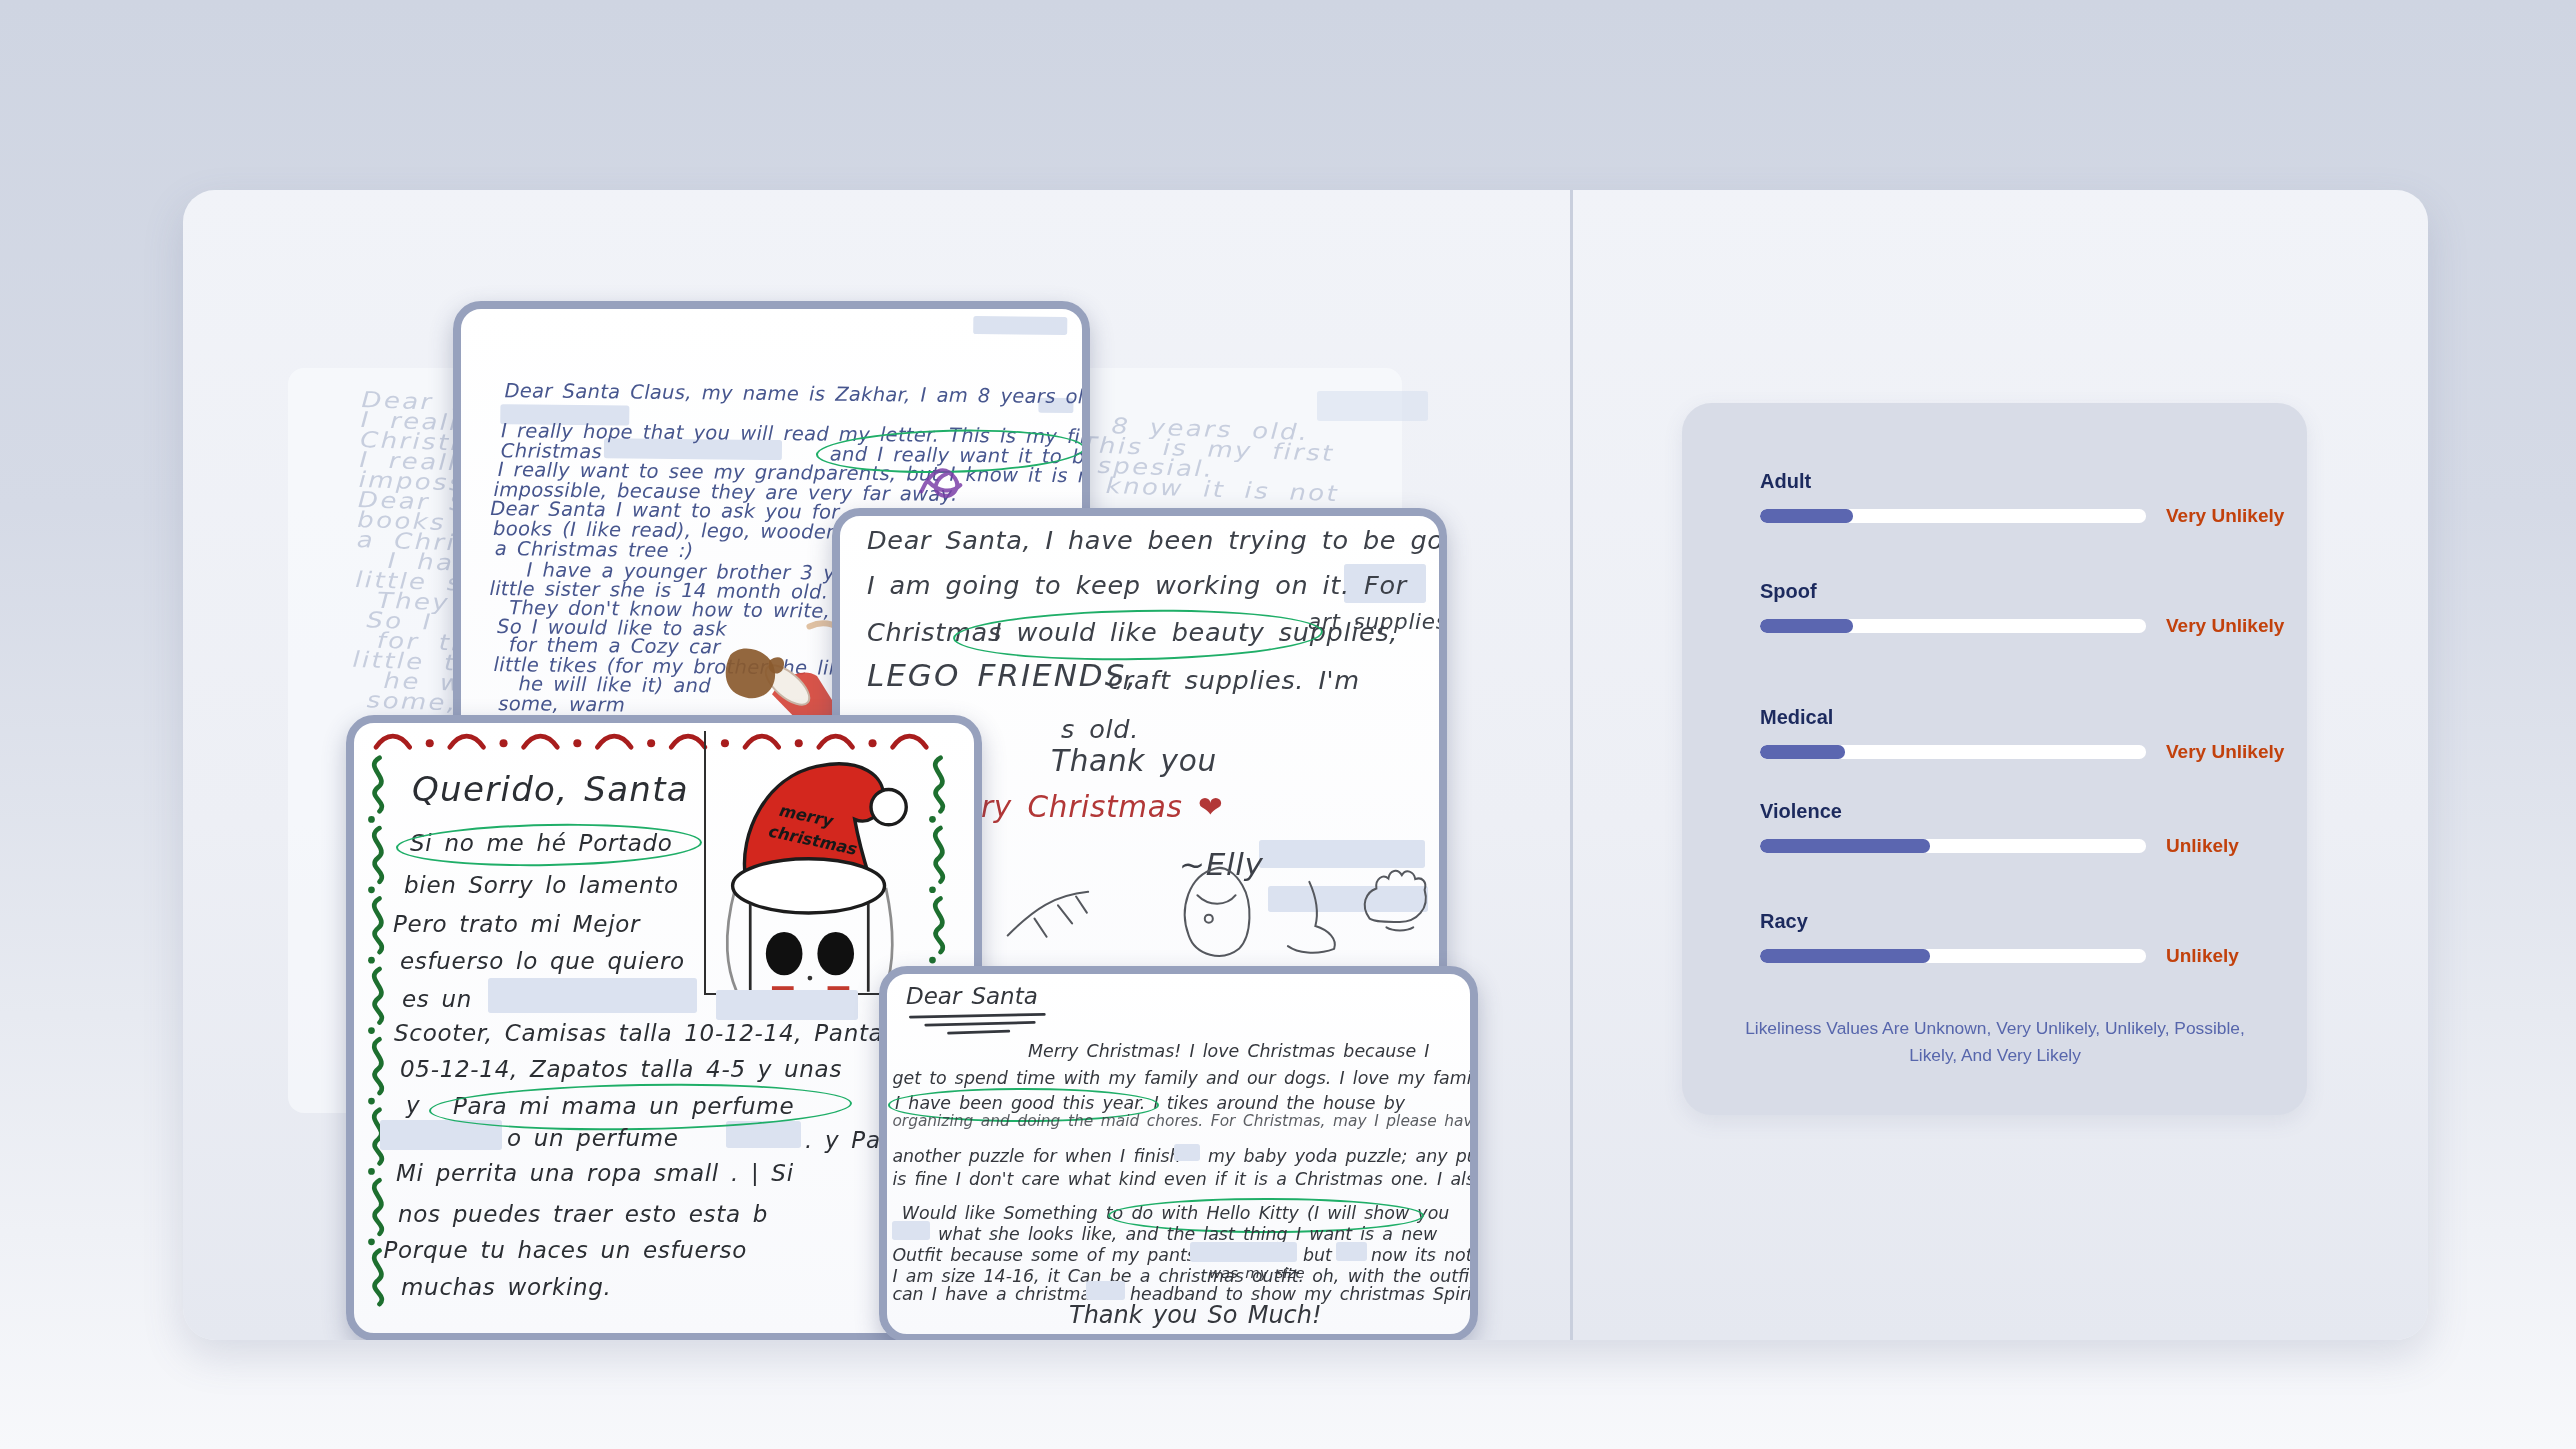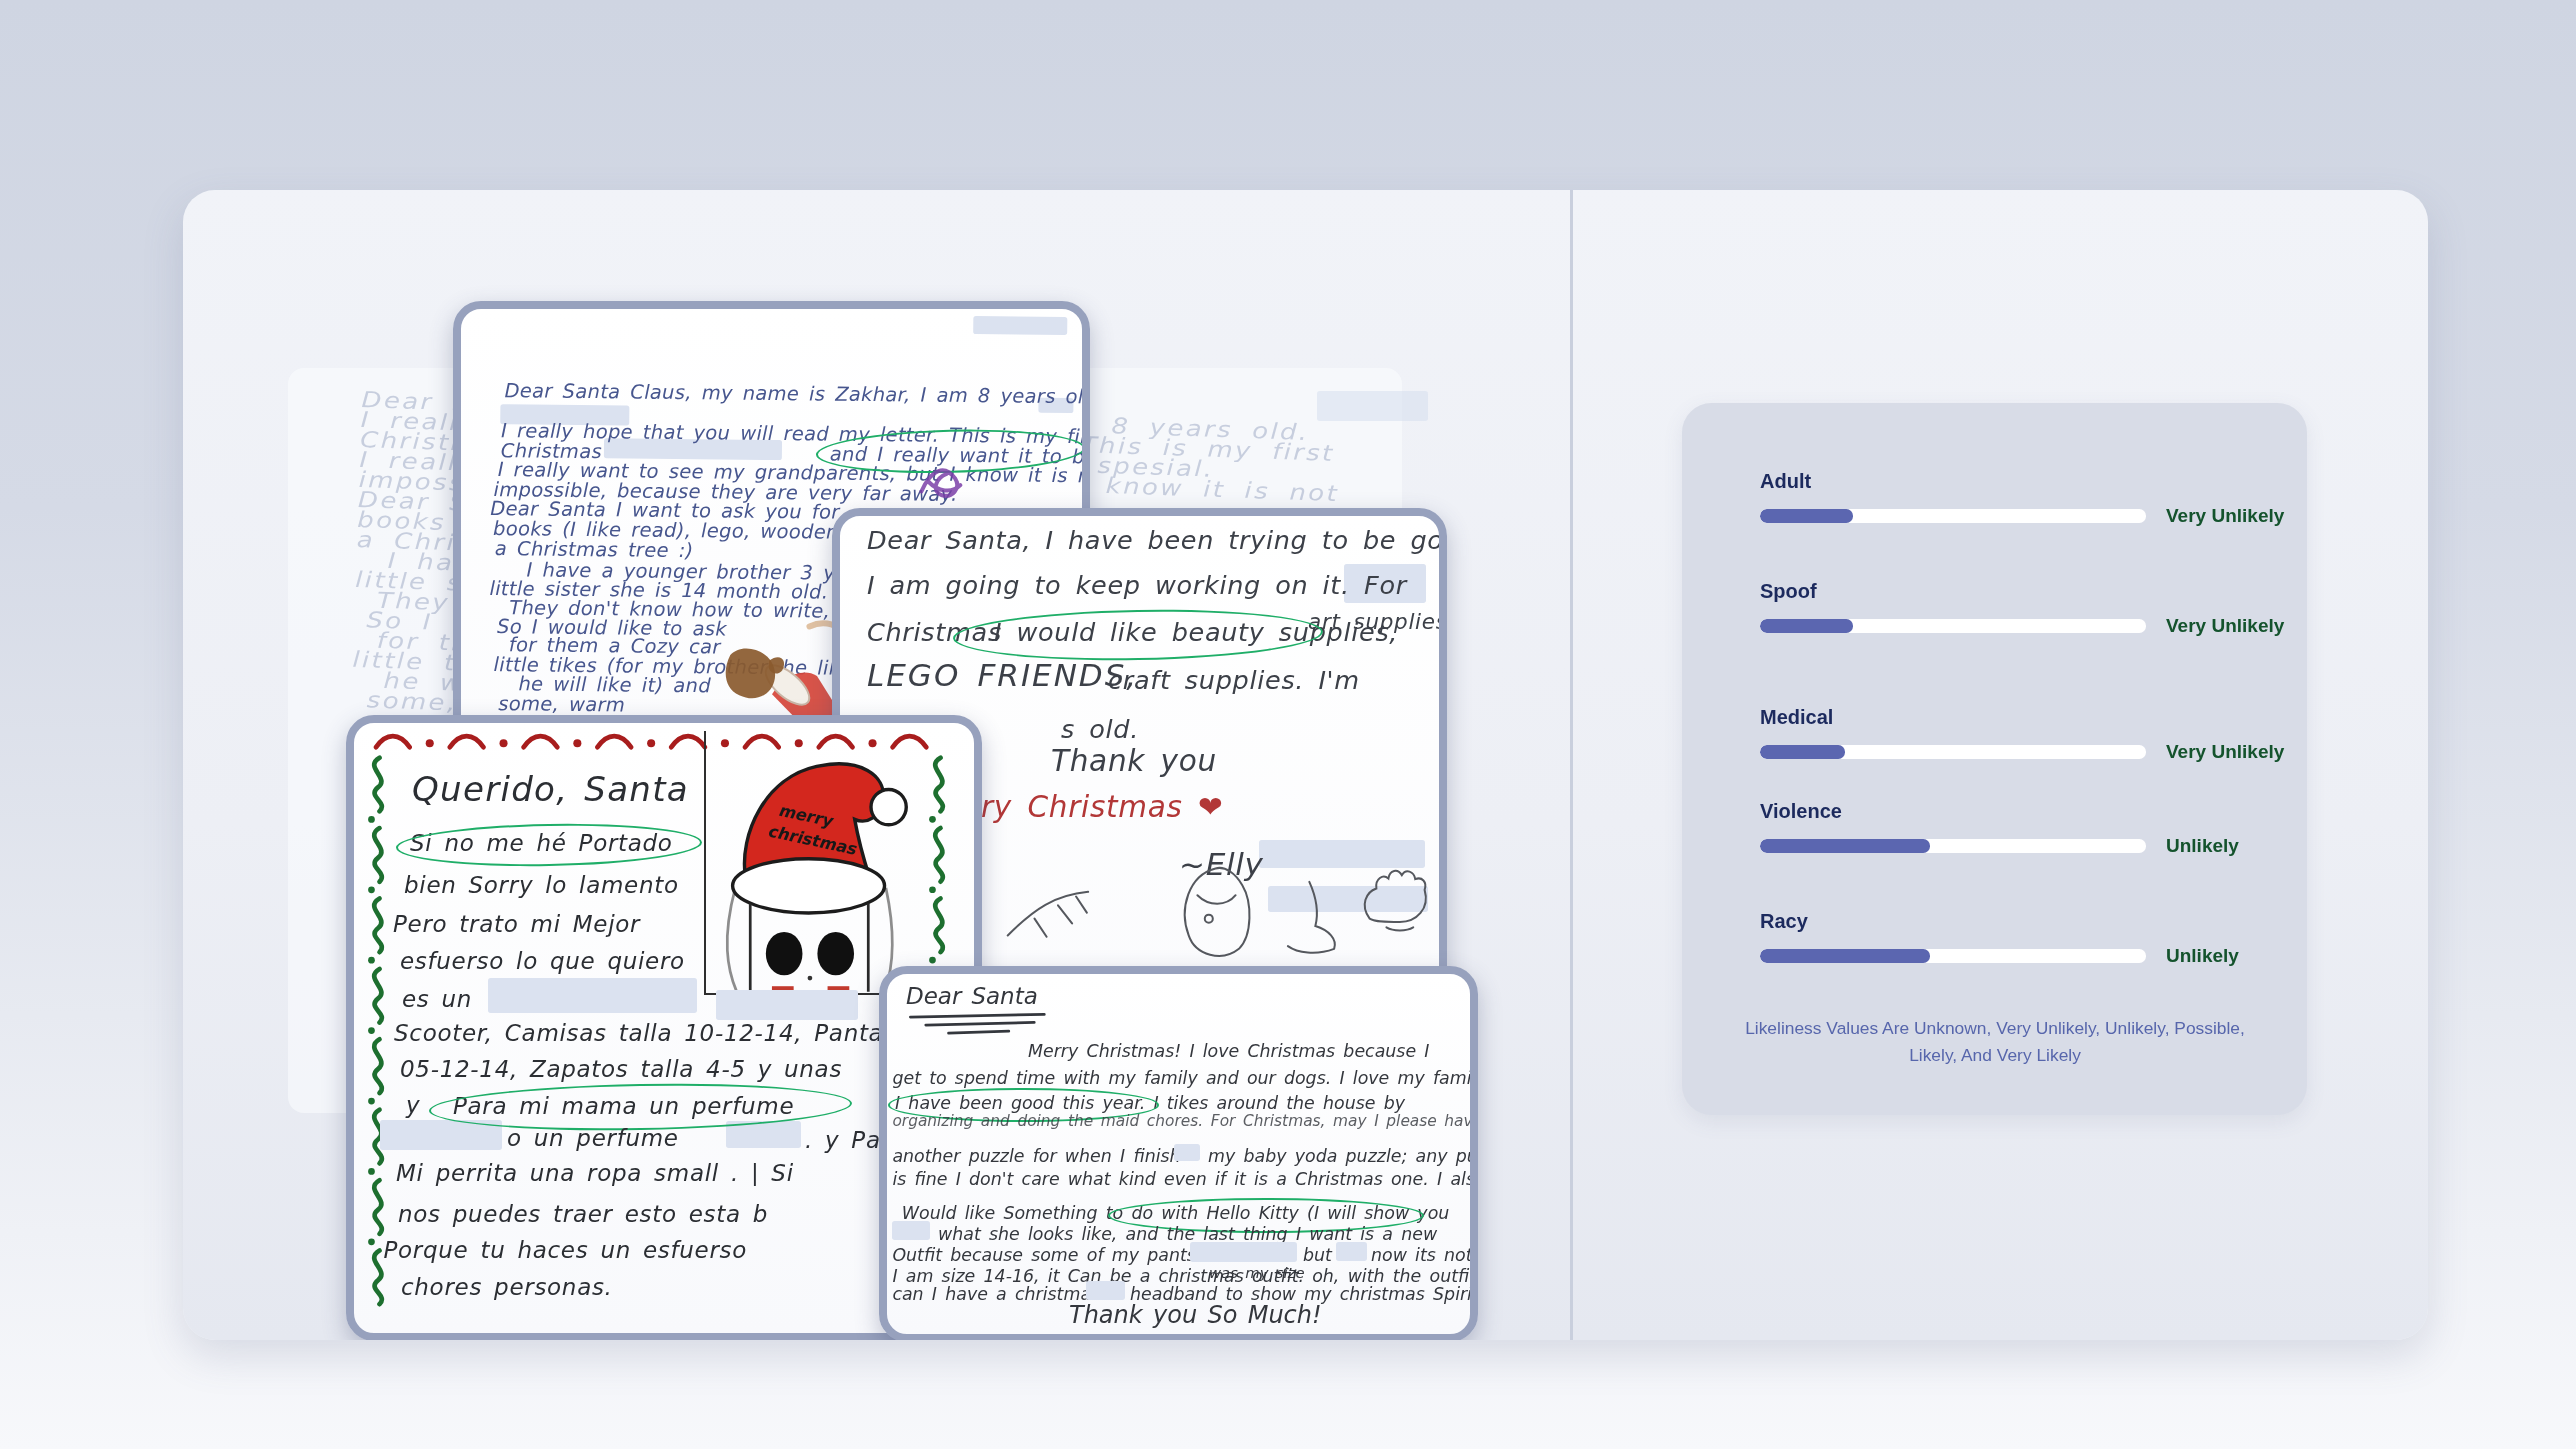--- a/index.html
+++ b/index.html
@@ -51,21 +51,21 @@
     font-size:24px;color:#d36bd3;transform:rotate(-28deg);letter-spacing:1.3px;}
   .vline{position:absolute;background:#2e2e2e;}
   
   .panel{position:absolute;left:1499px;top:213px;width:625px;height:712px;
     background:#d8dce7;border-radius:29.5px;box-shadow:0 6.7px 20px rgba(90,100,140,.10);}
   .ss-row{position:absolute;left:78px;width:534px;}
   .ss-label{font-size:20px;font-weight:700;color:#1c2a5e;margin-bottom:12px;}
   .ss-bar-row{display:flex;align-items:center;}
   .ss-track{width:386px;height:13.4px;background:#ffffff;border-radius:6.7px;overflow:hidden;margin-right:20px;flex:none;}
   .ss-fill{height:100%;background:#5b66b0;border-radius:6.7px;}
-  .ss-value{font-size:19px;font-weight:600;color:#14532d;white-space:nowrap;}
+  .ss-value{font-size:19px;font-weight:600;color:#c2410c;white-space:nowrap;}
   .ss-footnote{position:absolute;left:38px;top:612px;width:550px;text-align:center;
     font-size:17.4px;font-weight:500;line-height:27px;color:#5766ac;}
   svg{display:block;}
 </style>
 </head>
 <body>
 
 <svg width="0" height="0" style="position:absolute">
   <defs>
     <path id="gs" d="M26 4 C2 18 42 34 24 48 C6 62 40 70 26 84" fill="none" stroke="#1d6f2f" stroke-width="7" stroke-linecap="round"></path>
@@ -255,21 +255,21 @@
     <div class="hw c-line" style="left:40px;top:297px">Scooter, Camisas talla 10-12-14, Pantalon</div>
     <div class="hw c-line" style="left:46px;top:333px">05-12-14, Zapatos talla 4-5 y unas</div>
     <div class="hw c-line" style="left:52px;top:369px">y</div>
     <div class="hw c-line" style="left:99px;top:370px">Para mi mama un perfume</div>
     <div class="oval" style="left:75px;top:361px;width:419px;height:42px;transform:rotate(-1deg)"></div>
     <div class="hw c-line" style="left:153px;top:402px">o un perfume</div>
     <div class="hw c-line" style="left:451px;top:404px">. y Pa</div>
     <div class="hw c-line" style="left:42px;top:437px">Mi perrita una ropa small . | Si</div>
     <div class="hw c-line" style="left:44px;top:478px">nos puedes traer esto esta b</div>
     <div class="hw c-line" style="left:29.5px;top:514px">Porque tu haces un esfuerso</div>
-    <div class="hw c-line" style="left:47px;top:551px">chores personas.</div>
+    <div class="hw c-line" style="left:47px;top:551px">muchas working.</div>
   </div>
 
   <div class="letter-card" id="card-kitty">
     <div class="hw d-line d-title" style="left:19px;top:9.4px">Dear Santa</div>
     <svg style="position:absolute;left:20px;top:39px" width="144" height="25.5" viewBox="0 0 215 38">
       <path d="M5 6 L205 2 M28 18 L190 14 M62 30 L152 27" stroke="#34373d" stroke-width="4" fill="none" stroke-linecap="round"></path>
     </svg>
 
     <div class="hw d-line" style="left:141px;top:67px">Merry Christmas! I love Christmas because I</div>
     <div class="hw d-line" style="left:5.4px;top:94px">get to spend time with my family and our dogs. I love my family</div>

